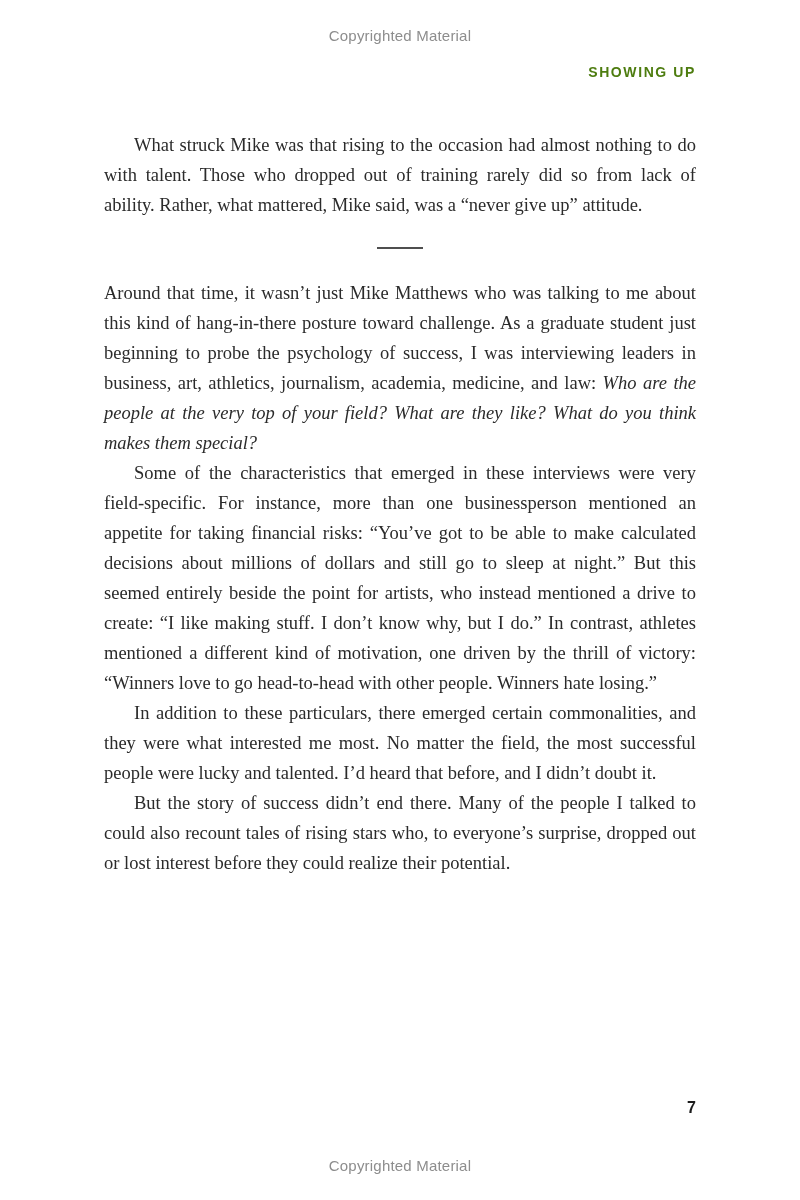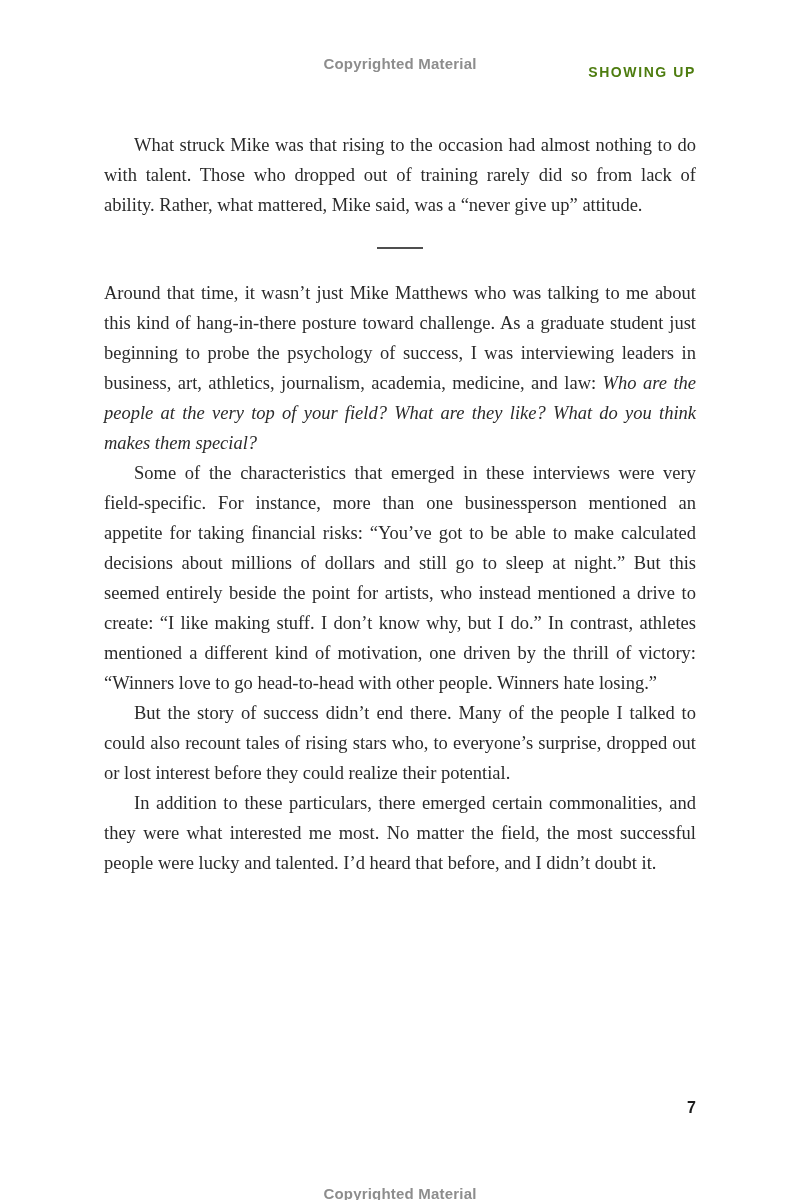--- a/index.html
+++ b/index.html
@@ -11,25 +11,24 @@
     font-family: "Liberation Serif", serif;
     color: #2b2b2b;
     overflow: hidden;
   }
   .watermark {
     position: absolute;
     left: 0;
     width: 100%;
     text-align: center;
     font-family: "Liberation Sans", sans-serif;
-    font-weight: bold;
+    font-weight: normal;
     font-size: 15px;
     color: #8d8d8d;
     letter-spacing: 0.2px;
-    margin-top: 28px;
   }
   .wm-top { top: 27px; }
   .wm-bottom { top: 1157px; }
   .running-head {
     position: absolute;
     top: 64px;
     right: 104px;
     font-family: "Liberation Sans", sans-serif;
     font-weight: bold;
     font-size: 14px;
@@ -71,20 +70,20 @@
 <div class="page">
   <div class="watermark wm-top">Copyrighted Material</div>
 
   <div class="running-head">SHOWING UP</div>
 
   <div class="body-text">
       <p class="para indent"><span>What struck Mike was that rising to the occasion had almost nothing to do with talent. Those who dropped out of training rarely did so from lack of ability. Rather, what mattered, Mike said, was a “never give up” attitude.</span></p>
       <div class="divider"></div>
       <p class="para"><span>Around that time, it wasn’t just Mike Matthews who was talking to me about this kind of hang-in-there posture toward challenge. As a graduate student just beginning to probe the psychology of success, I was interviewing leaders in business, art, athletics, journalism, academia, medicine, and law: </span><span class="italic">Who are the people at the very top of your field? What are they like? What do you think makes them special?</span></p>
       <p class="para indent"><span>Some of the characteristics that emerged in these interviews were very field-specific. For instance, more than one businessperson mentioned an appetite for taking financial risks: “You’ve got to be able to make calculated decisions about millions of dollars and still go to sleep at night.” But this seemed entirely beside the point for artists, who instead mentioned a drive to create: “I like making stuff. I don’t know why, but I do.” In contrast, athletes mentioned a different kind of motivation, one driven by the thrill of victory: “Winners love to go head-to-head with other people. Winners hate losing.”</span></p>
+      <p class="para indent"><span>In addition to these particulars, there emerged certain commonalities, and they were what interested me most. No matter the field, the most successful people were lucky and talented. I’d heard that before, and I didn’t doubt it.</span></p>
       <p class="para indent"><span>But the story of success didn’t end there. Many of the people I talked to could also recount tales of rising stars who, to everyone’s surprise, dropped out or lost interest before they could realize their potential.</span></p>
-      <p class="para indent"><span>In addition to these particulars, there emerged certain commonalities, and they were what interested me most. No matter the field, the most successful people were lucky and talented. I’d heard that before, and I didn’t doubt it.</span></p>
     </div>
 
   <div class="page-number">7</div>
 
   <div class="watermark wm-bottom">Copyrighted Material</div>
 </div>
 
 </body></html>

